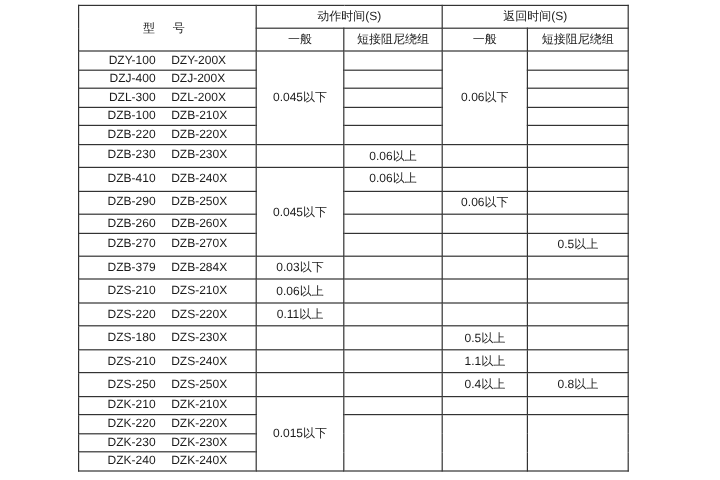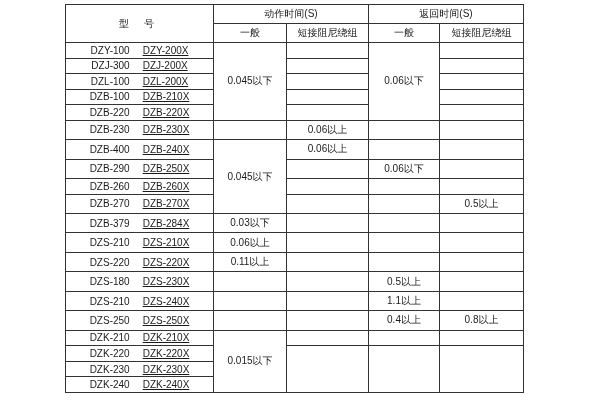--- a/index.html
+++ b/index.html
@@ -22,21 +22,21 @@
     white-space: nowrap;
     overflow: hidden;
   }
   col.c-model  { width: 148px; }
   col.c-actgen { width: 73px; }
   col.c-actdmp { width: 82px; }
   col.c-retgen { width: 71px; }
   col.c-retdmp { width: 84px; }
   thead tr { height: 19px; }
   th.model-head { letter-spacing: 6px; }
-  td.model span + span { margin-left: 13px; text-decoration: underline; }
+  td.model span + span { margin-left: 13px; }
 </style>
 </head>
 <body>
 
 <div class="spec-table-wrap">
 <table class="spec">
   <colgroup>
     <col class="c-model">
         <col class="c-actgen">
         <col class="c-actdmp">
@@ -58,26 +58,26 @@
   </thead>
   <tbody>
     <tr>
       <td class="model"><span>DZY-100</span><span>DZY-200X</span></td>
       <td rowspan="5">0.045以下</td>
       <td></td>
       <td rowspan="5">0.06以下</td>
       <td></td>
     </tr>
     <tr>
-      <td class="model"><span>DZJ-300</span><span>DZJ-200X</span></td>
+      <td class="model"><span>DZJ-400</span><span>DZJ-200X</span></td>
       <td></td>
       <td></td>
     </tr>
     <tr>
-      <td class="model"><span>DZL-100</span><span>DZL-200X</span></td>
+      <td class="model"><span>DZL-300</span><span>DZL-200X</span></td>
       <td></td>
       <td></td>
     </tr>
     <tr>
       <td class="model"><span>DZB-100</span><span>DZB-210X</span></td>
       <td></td>
       <td></td>
     </tr>
     <tr>
       <td class="model"><span>DZB-220</span><span>DZB-220X</span></td>
@@ -85,21 +85,21 @@
       <td></td>
     </tr>
     <tr>
       <td class="model"><span>DZB-230</span><span>DZB-230X</span></td>
       <td></td>
       <td>0.06以上</td>
       <td></td>
       <td></td>
     </tr>
     <tr>
-      <td class="model"><span>DZB-400</span><span>DZB-240X</span></td>
+      <td class="model"><span>DZB-410</span><span>DZB-240X</span></td>
       <td rowspan="4">0.045以下</td>
       <td>0.06以上</td>
       <td></td>
       <td></td>
     </tr>
     <tr>
       <td class="model"><span>DZB-290</span><span>DZB-250X</span></td>
       <td></td>
       <td>0.06以下</td>
       <td></td>

